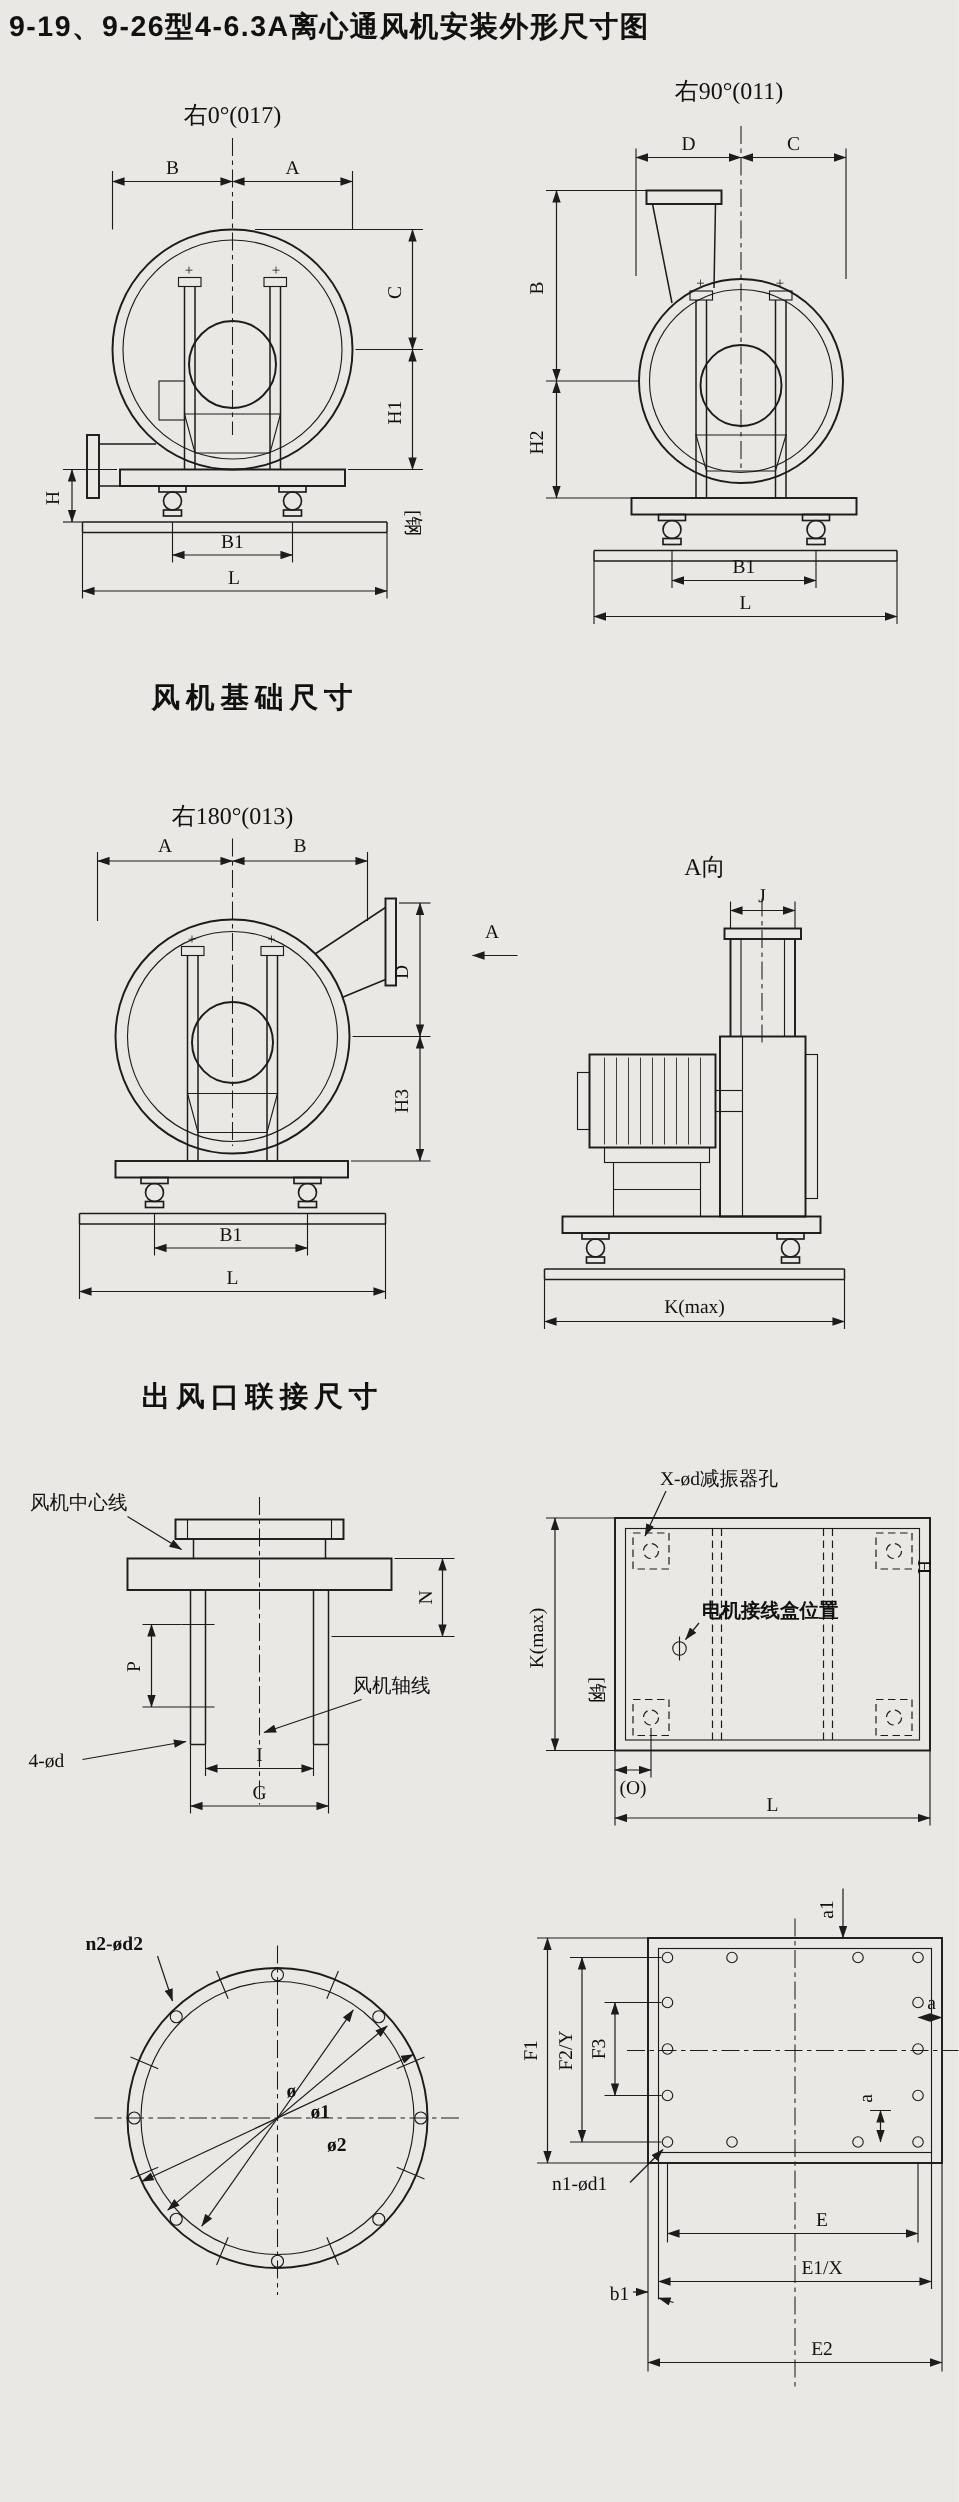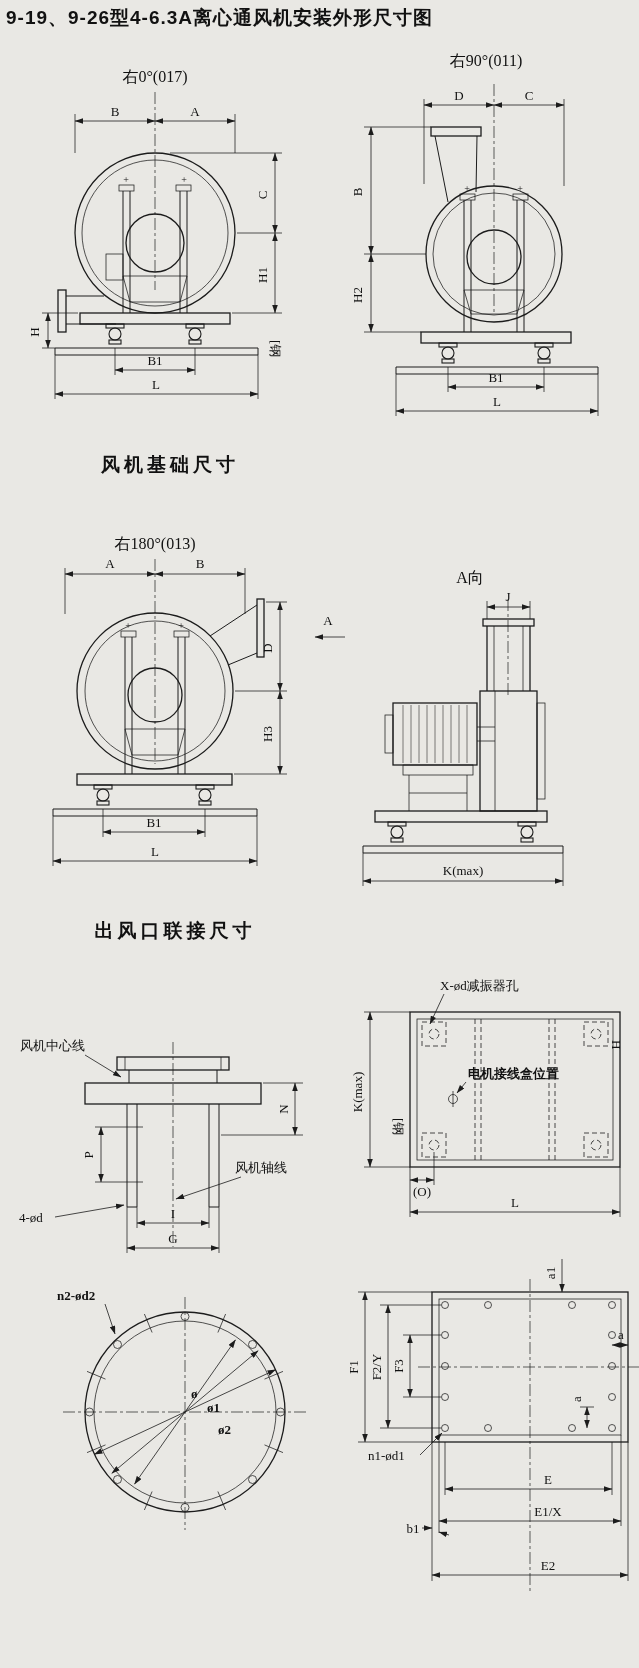--- a/index.html
+++ b/index.html
@@ -282,21 +282,21 @@
       </g>
       <g>
         <line class="s3" x1="18" y1="292" x2="18" y2="325"></line>
         <line class="s3" x1="218" y1="292" x2="218" y2="325"></line>
         <line class="dim" x1="18" y1="320" x2="218" y2="320" marker-start="url(#arr)" marker-end="url(#arr)"></line>
         <text x="118" y="314" text-anchor="middle">K(max)</text>
       </g>
     </svg>
   </div>
 
-  <div class="panel" style="left:5px;top:1022px;">
+  <div class="panel" style="left:5px;top:978px;">
     <svg width="330" height="250" viewBox="0 0 330 250">
       <text x="15" y="28">风机中心线</text>
       <line class="dim" x1="80" y1="33" x2="116" y2="55" marker-end="url(#arr)"></line>
       <line class="chain" x1="168" y1="20" x2="168" y2="225"></line>
       <g>
         <rect class="s1" x="112" y="35" width="112" height="13"></rect>
         <line class="s3" x1="120" y1="35" x2="120" y2="48"></line>
         <line class="s3" x1="216" y1="35" x2="216" y2="48"></line>
         <line class="s2" x1="124" y1="48" x2="124" y2="61"></line>
         <line class="s2" x1="212" y1="48" x2="212" y2="61"></line>

